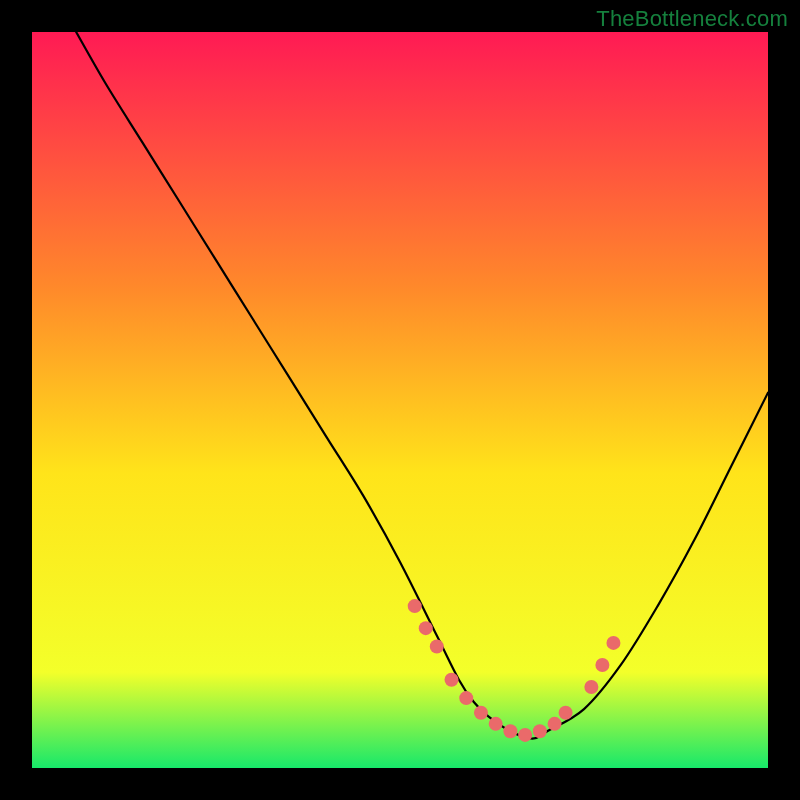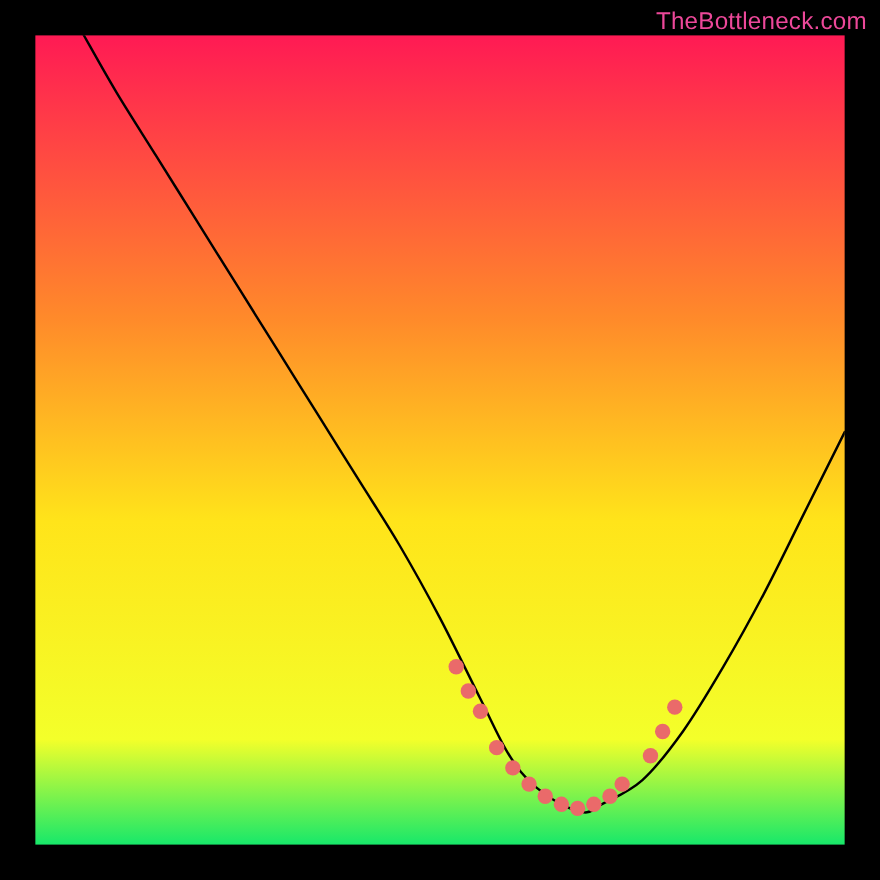--- a/index.html
+++ b/index.html
@@ -23,21 +23,21 @@
     position: absolute;
     left: 0;
     top: 0;
     width: 736px;
     height: 736px;
   }
   .watermark {
     position: absolute;
     top: 6px;
     right: 12px;
-    color: #ec4899;
+    color: #15803d;
     font-size: 22px;
     font-weight: 500;
     letter-spacing: 0.2px;
   }
   svg {
     display: block;
   }
 </style>
 </head>
 <body>

